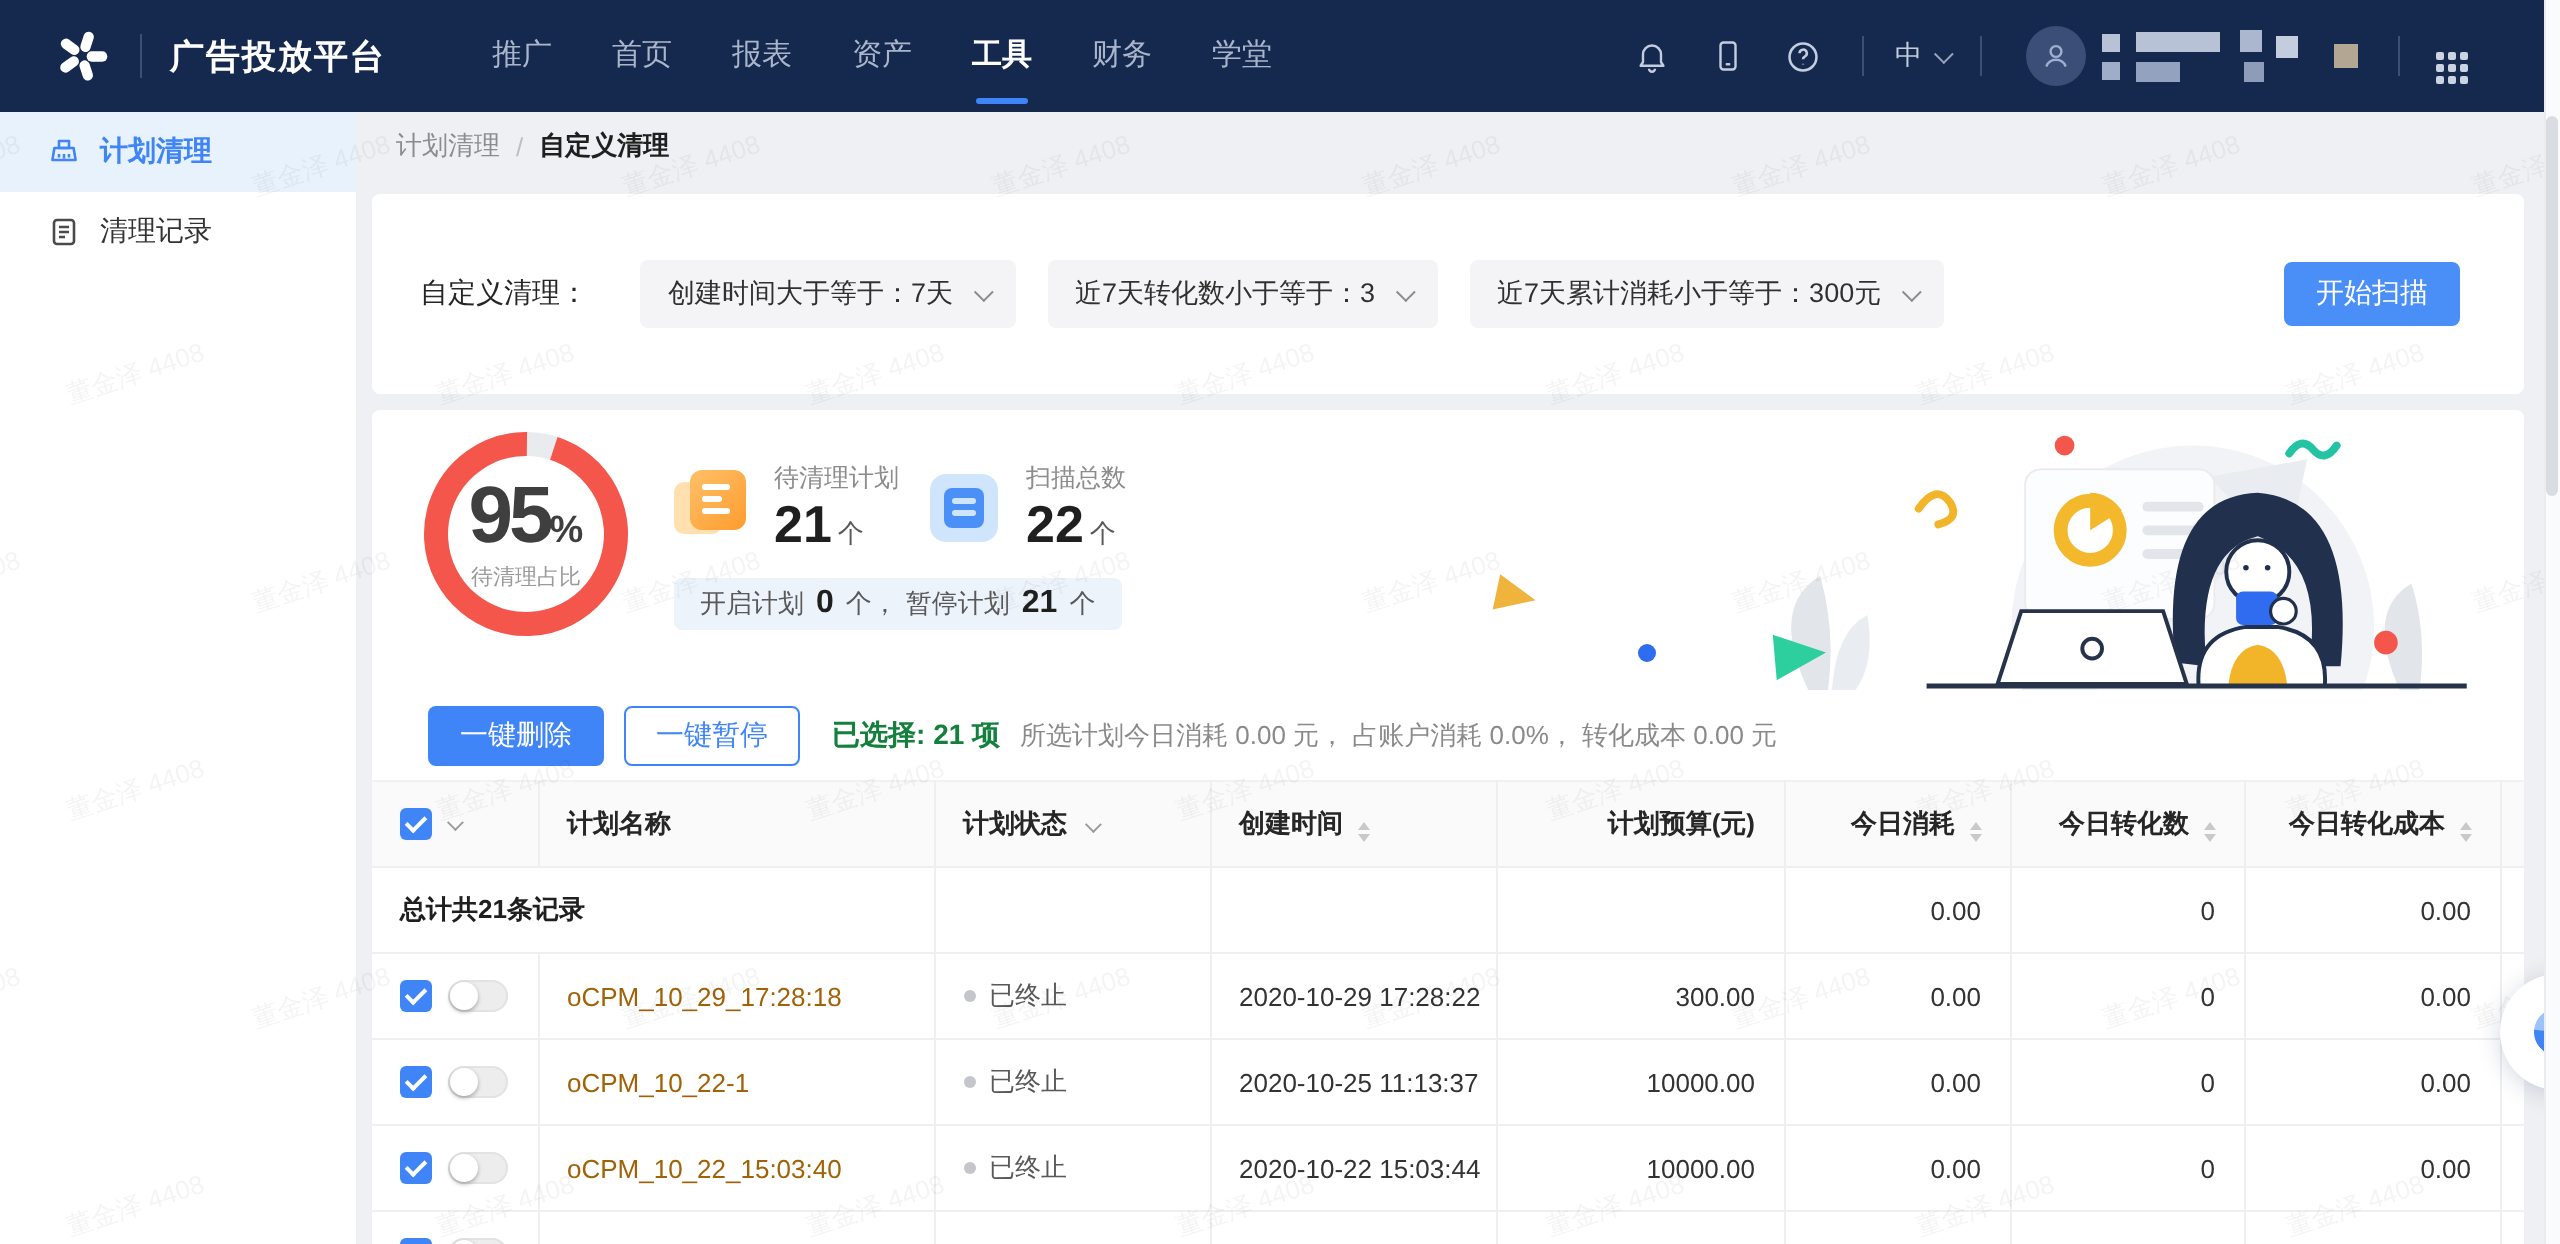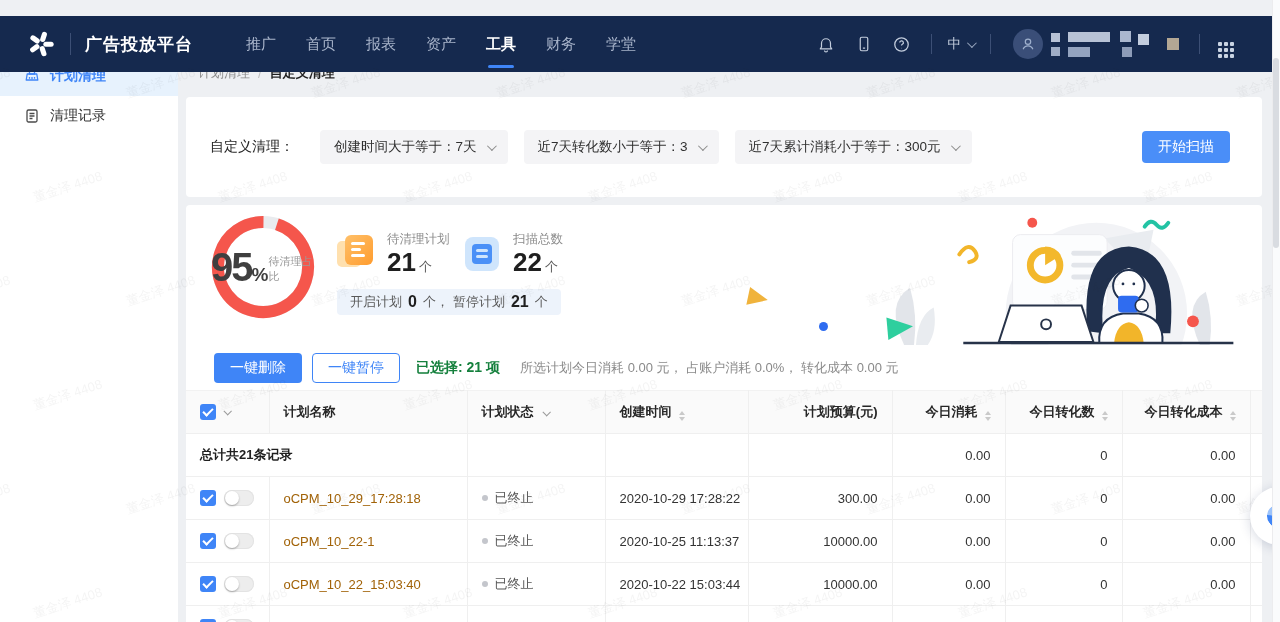--- a/index.html
+++ b/index.html
@@ -1,20 +1,20 @@
 <!DOCTYPE html>
 <html><head>
 <meta charset="utf-8">
 <style>
   * { margin:0; padding:0; box-sizing:border-box; }
   html,body { width:1280px; height:622px; overflow:hidden; }
   body { font-family:"Liberation Sans","DejaVu Sans",sans-serif; background:#eef0f3; position:relative; }
 
   
-  .navbar { position:absolute; left:0; top:16px; width:1280px; height:56px; background:#15294e;
+  .navbar { position:absolute; left:0; top:0; width:1280px; height:56px; background:#15294e;
             display:flex; align-items:center; z-index:10; padding-right:40px; }
   .brand-area { display:flex; align-items:center; gap:14px; padding-left:26px; }
   .logo-svg { display:block; }
   .nav-vdiv { width:1px; height:22px; background:#3c4f75; }
   .brand-name { color:#fff; font-size:17px; font-weight:bold; letter-spacing:1px; }
   .nav-menu { display:flex; margin-left:38px; }
   .nav-item { position:relative; color:#a9b5cb; font-size:15px; padding:0 15px; height:56px;
               line-height:56px; cursor:pointer; }
   .nav-item.active { color:#fff; font-weight:bold; }
   .nav-item.active::after { content:""; position:absolute; left:50%; transform:translateX(-50%);
@@ -58,22 +58,22 @@
              transform:rotate(45deg) translateY(-2px); }
   .scan-btn { margin-left:auto; width:88px; height:32px; background:#4a8ef8; color:#fff; border:none;
               border-radius:4px; font-size:14px; cursor:pointer; font-family:inherit; }
 
   .content-card { position:relative; margin:0 18px 0 8px; background:#fff; border-radius:4px 4px 0 0;
                   height:800px; overflow:hidden; }
 
   
   .stats-row { position:relative; height:140px; }
   .donut-wrap { position:absolute; left:25px; top:10px; width:104px; height:104px; }
-  .donut-center { position:absolute; inset:0; display:flex; flex-direction:row; align-items:center;
-                  justify-content:center; }
+  .donut-center { position:absolute; inset:0; display:flex; flex-direction:column; align-items:center;
+                  justify-content:center;text-align:right; }
   .donut-num { font-size:40px; font-weight:bold; color:#3f3f3f; line-height:1; letter-spacing:-2px; }
   .donut-num .pct { font-size:19px; letter-spacing:0; }
   .donut-label { font-size:11px; color:#9a9a9a; margin-top:3px; }
   .stat { position:absolute; display:flex; gap:12px; top:26px;align-items:center; }
   .stat-icon { width:38px; height:38px; position:relative; flex:none; }
   .icon-plan-back { position:absolute; left:0; top:6px; width:24px; height:26px; border-radius:5px; background:#ffe0ae; }
   .icon-plan-front { position:absolute; left:8px; top:0; width:28px; height:30px; border-radius:6px;
                      background:linear-gradient(135deg,#ffc069,#ff9c2e); padding:7px 0 0 6px; }
   .icon-plan-front i { display:block; height:3px; border-radius:2px; background:#fff; margin-bottom:3px; }
   .icon-scan-outer { position:absolute; left:2px; top:2px; width:34px; height:34px; border-radius:8px; background:#cfe5fc; }
@@ -92,21 +92,21 @@
   .decor-dot { position:absolute; left:633px; top:117px; width:9px; height:9px; border-radius:50%; background:#2e6cf0; }
   .illustration { position:absolute; right:20px; top:2px; }
 
   
   .actions-row { height:45px; display:flex; align-items:center; padding-left:28px; gap:10px; }
   .btn-delete { width:88px; height:30px; background:#3f85f7; color:#fff; border:none; border-radius:4px;
                 font-size:14px; cursor:pointer; font-family:inherit; }
   .btn-pause { width:88px; height:30px; background:#fff; color:#3f85f7; border:1px solid #3f85f7;
                border-radius:4px; font-size:14px; cursor:pointer; font-family:inherit; }
   .sel-label { font-size:14px; color:#15803d; font-weight:bold; margin-left:6px; }
-  .sel-info { font-size:13px; color:#8a8a8a; margin-left:10px; }
+  .sel-info { font-size:13px; color:#8a8a8a; }
 
   
   table.grid { width:1076px; border-collapse:collapse; table-layout:fixed; }
   table.grid th, table.grid td { border-right:1px solid #efefef; border-bottom:1px solid #efefef;
         font-size:13px; padding:0 14px; height:43px; overflow:hidden; white-space:nowrap; }
   table.grid th:last-child, table.grid td:last-child { border-right:none; }
   thead th { background:#fafafa; color:#262626; font-weight:bold; text-align:left; border-top:1px solid #f2f2f2; }
   th.num, td.num { text-align:right; }
   td { color:#333; }
   .cell-check { display:flex; align-items:center; gap:8px; }

